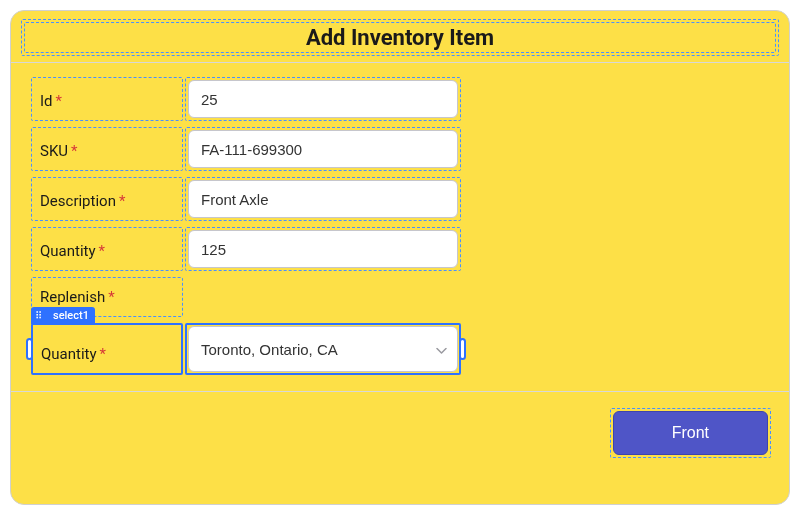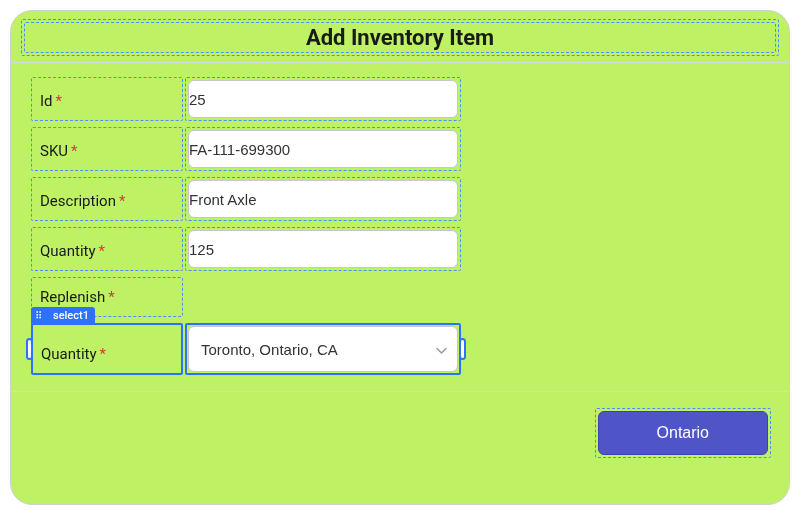--- a/index.html
+++ b/index.html
@@ -5,22 +5,22 @@
     * { box-sizing: border-box; margin: 0; padding: 0; }
     body {
       font-family: -apple-system, BlinkMacSystemFont, "Segoe UI", Roboto, Arial, sans-serif;
       background: #fff;
       width: 800px;
       height: 515px;
       padding: 10px;
     }
     .panel {
       border: 1px solid #d0d0d0;
-      border-radius: 22px;
-      background: #bef264;
+      border-radius: 14px;
+      background: #fde047;
       width: 100%;
       height: 100%;
       position: relative;
     }
     .header-area {
       padding: 8px 10px 6px 10px;
     }
     .title-wrap {
       border: 1px dashed #4a90ff;
       border-radius: 2px;
@@ -71,21 +71,21 @@
       border: 1px dashed #4a90ff;
       border-radius: 2px;
       padding: 2px;
       margin-left: 2px;
     }
     .input-cell input {
       width: 100%;
       height: 38px;
       border: 1px solid #c6c6cc;
       border-radius: 6px;
-      padding: 0 0;
+      padding: 0 12px;
       font-size: 15px;
       color: #333;
       background: #fff;
       outline: none;
     }
     .select-wrap {
       position: relative;
     }
     .input-cell select {
       width: 100%;
@@ -260,17 +260,17 @@
           </span>
         </div>
         <div class="select-handle-right"></div>
       </div>
 
     </div>
   </div>
 
   <div class="footer">
     <div class="footer-dash">
-      <button class="submit-btn">Ontario</button>
+      <button class="submit-btn">Front</button>
     </div>
   </div>
 
 </div>
 
 </body></html>

